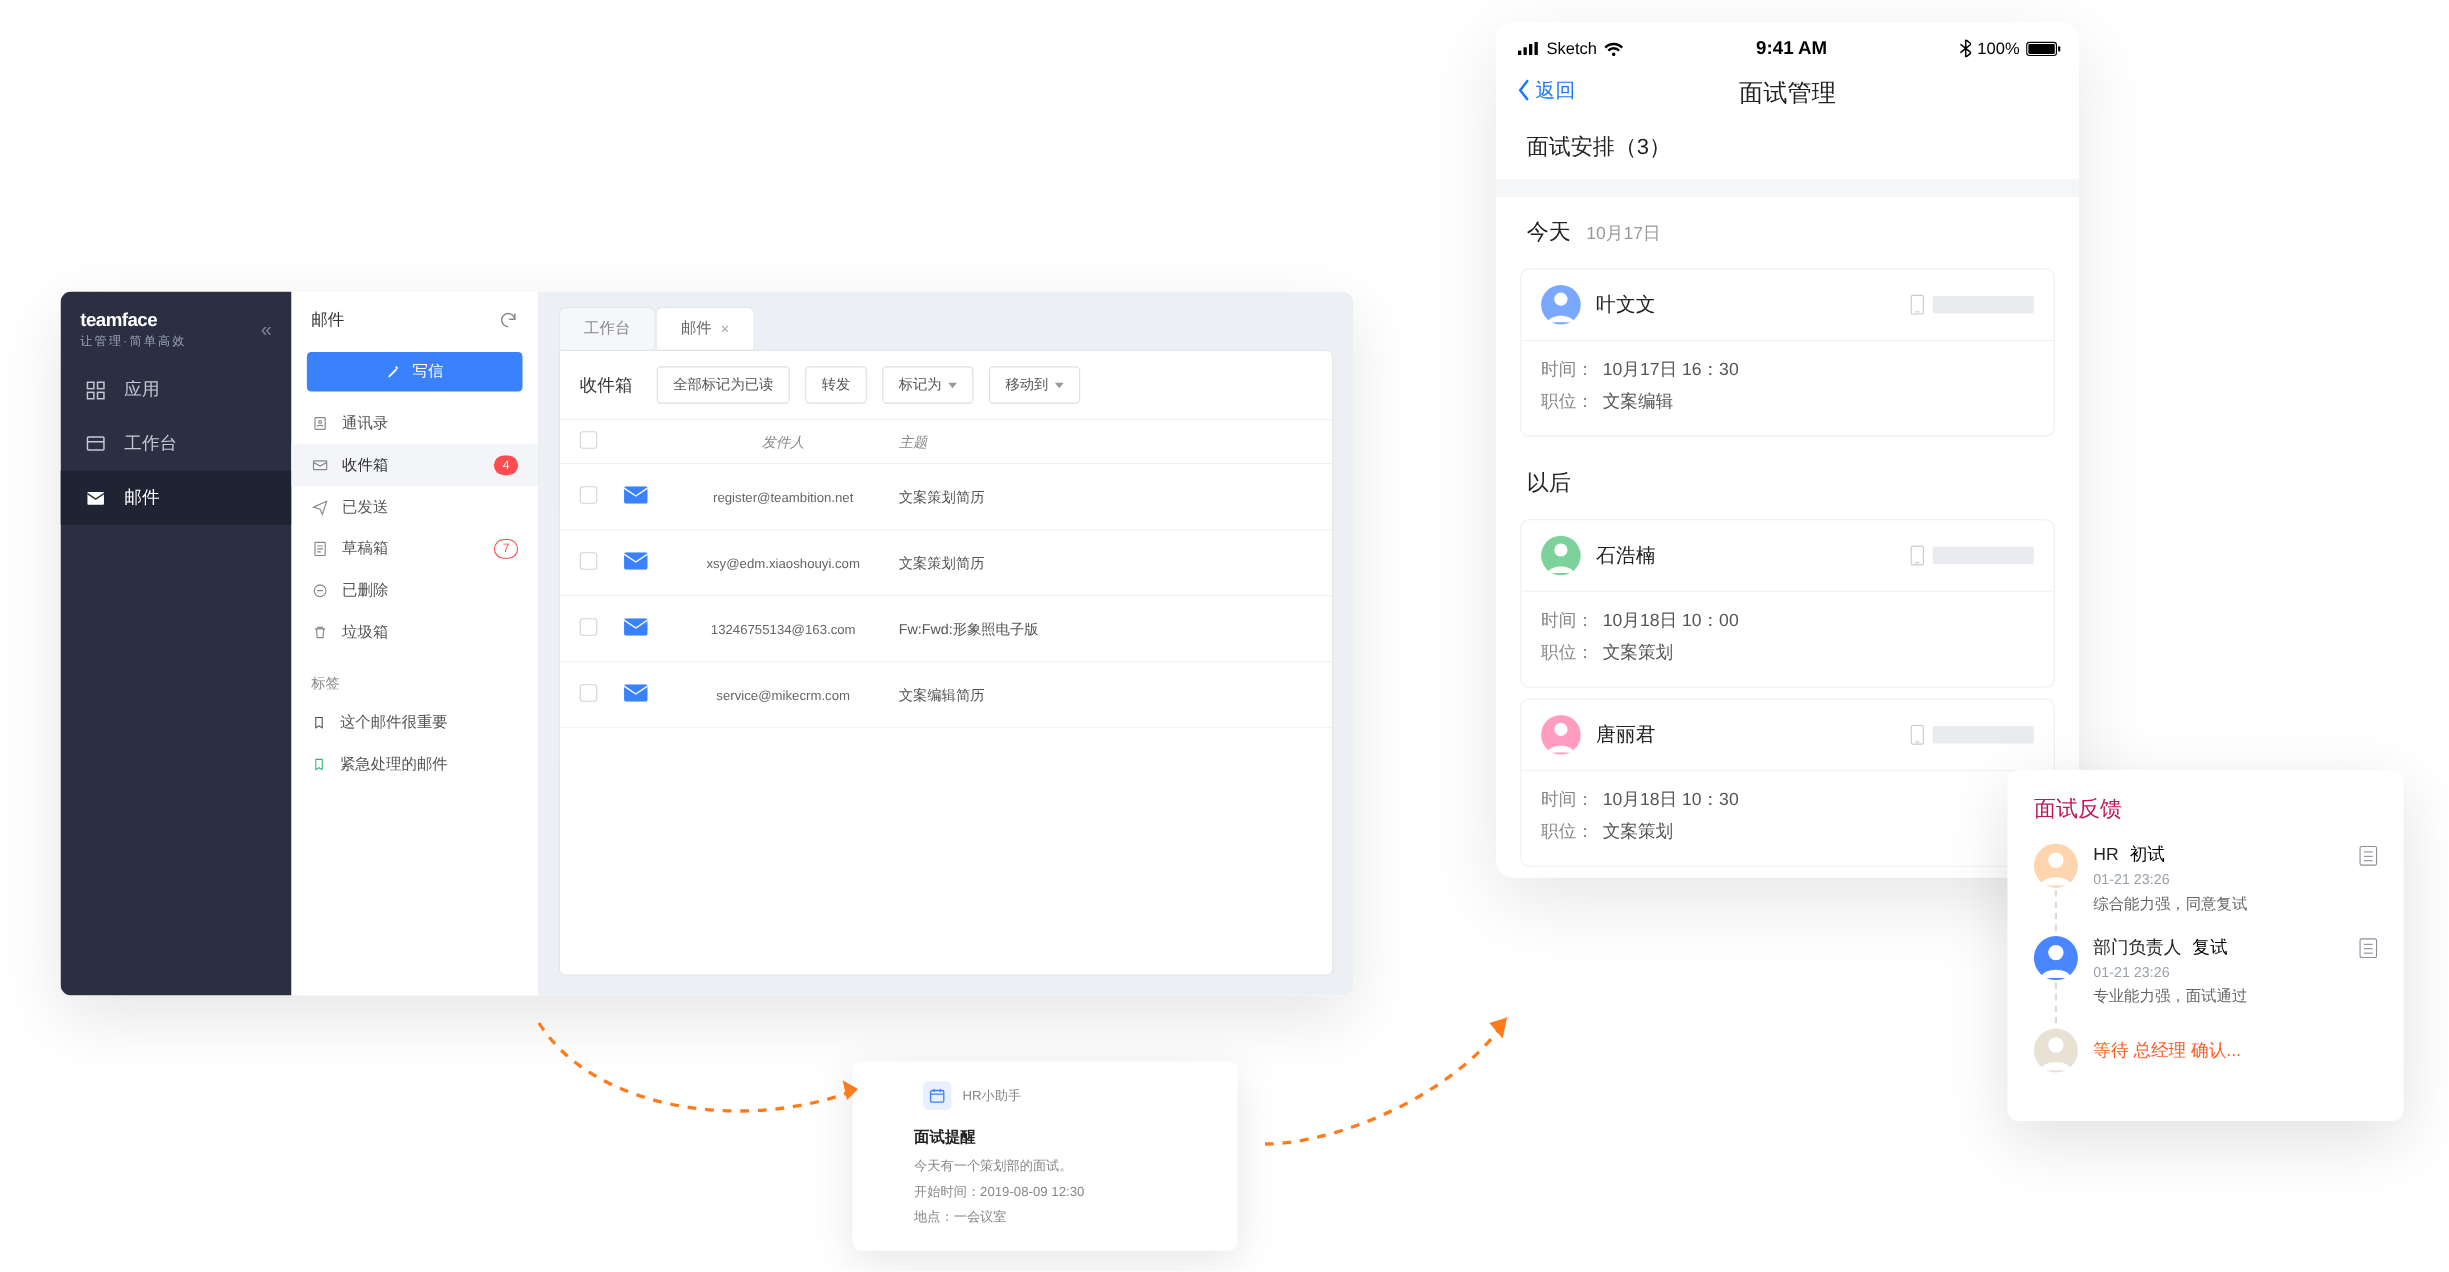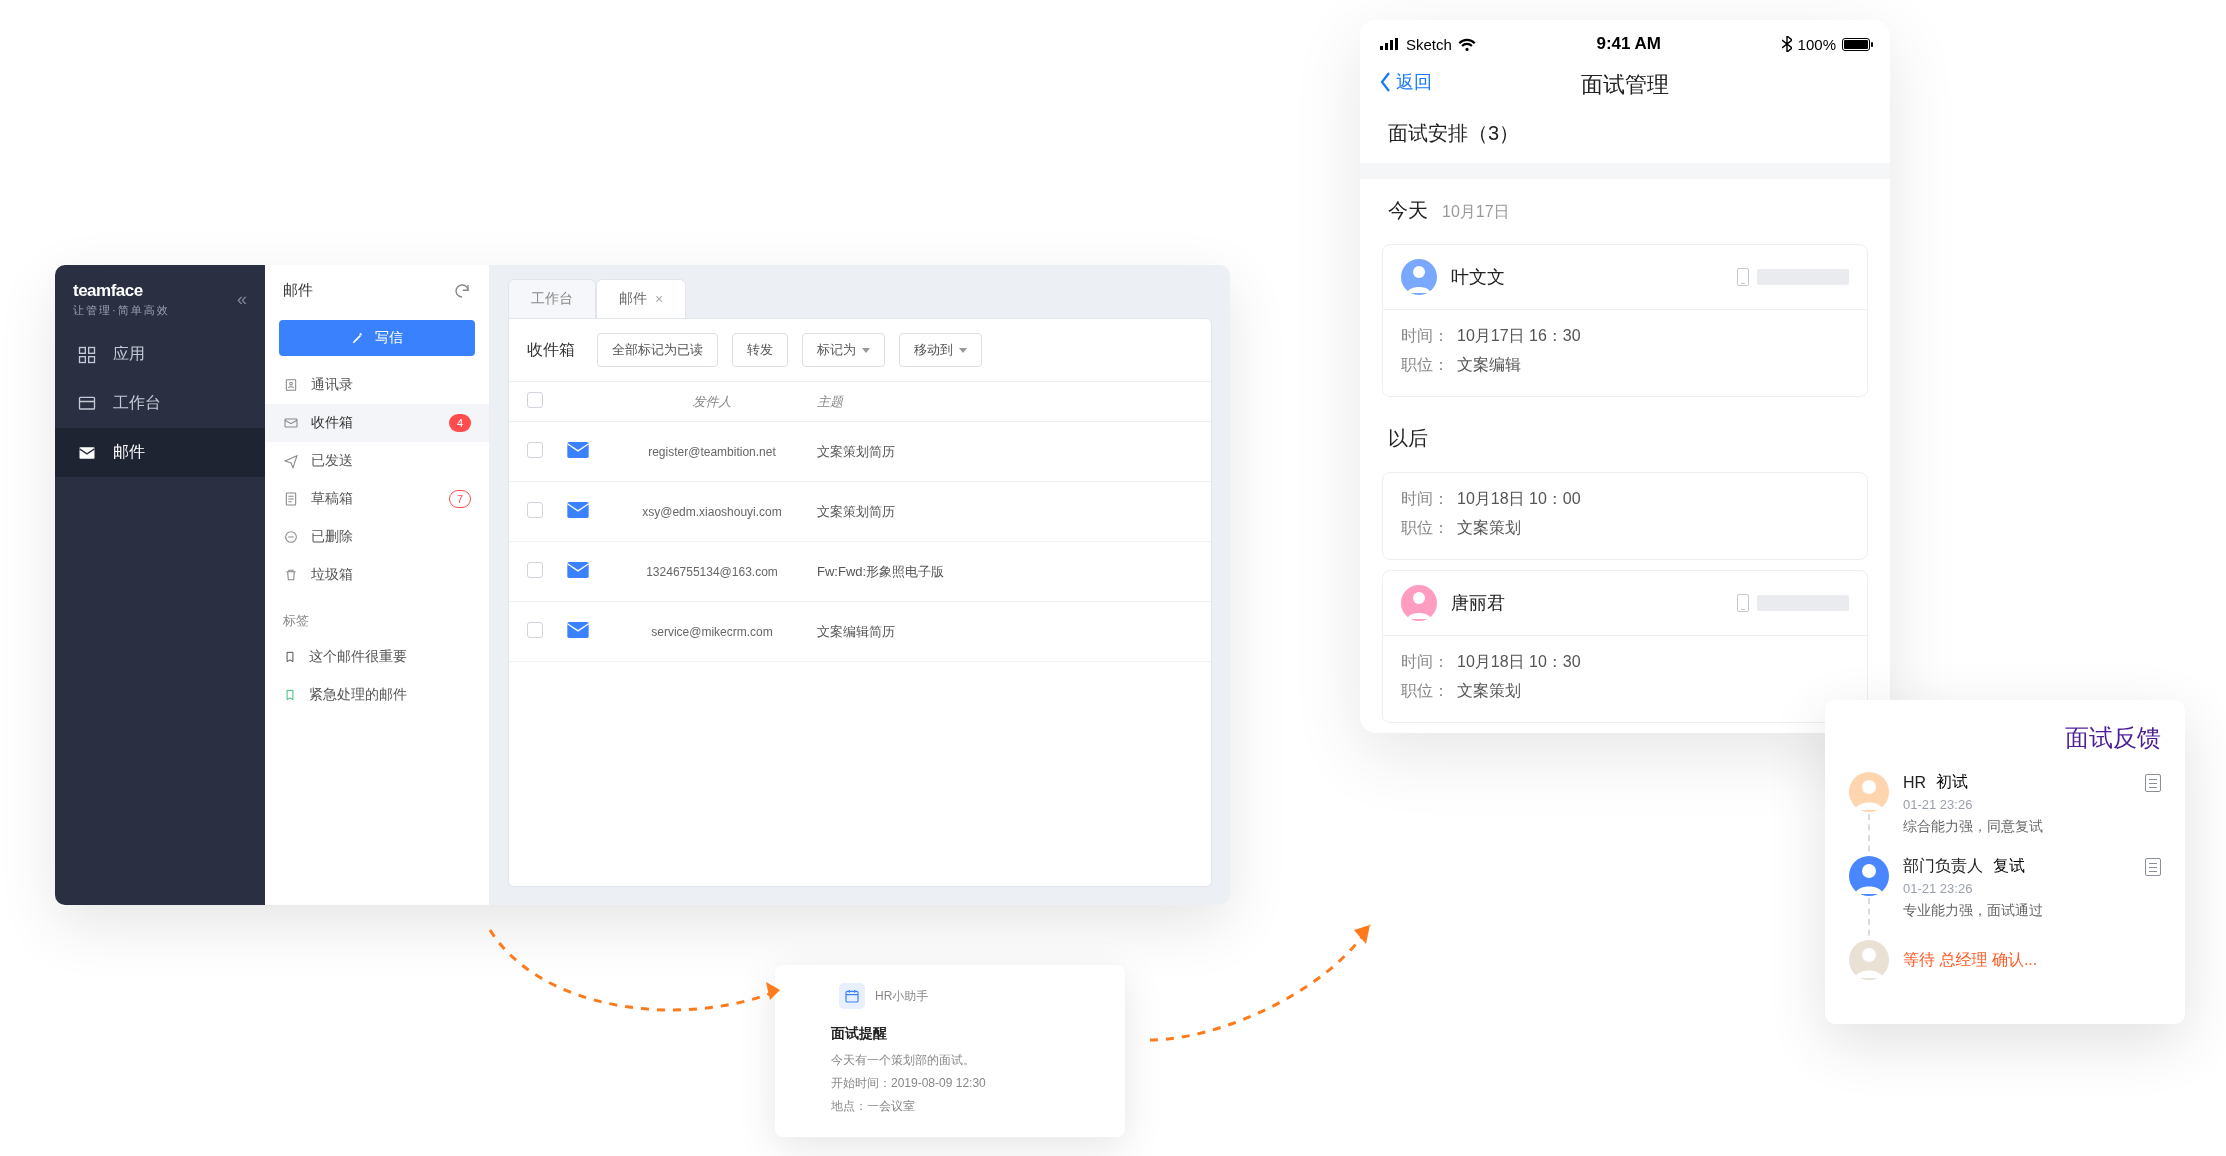--- a/index.html
+++ b/index.html
@@ -313,21 +313,21 @@
 .feedback {
   position: absolute;
   left: 1825px;
   top: 700px;
   width: 360px;
   background: #fff;
   border-radius: 10px;
   box-shadow: 0 18px 60px rgba(0,0,0,0.12);
   padding: 22px 24px 24px;
 }
-.fb-title { text-align: right; font-size: 24px; color: #4c1d95; margin-bottom: 18px; }
+.fb-title { text-align: left; font-size: 20px; color: #be185d; margin-bottom: 18px; }
 .fb-row { display: flex; gap: 14px; position: relative; padding-bottom: 20px; }
 .fb-row::before {
   content:"";
   position: absolute;
   left: 19px;
   top: 42px;
   bottom: -6px;
   width: 0;
   border-left: 2px dashed #d8dbe1;
 }
@@ -663,20 +663,33 @@
           <span class="v">文案编辑</span>
         </div>
     </div>
   </div>
 
   <div class="day-head">
     <span class="day-lbl">以后</span>
   </div>
 
   <div class="card">
+    <div class="card-top">
+      <span class="avatar" style="background:#7cd29a;">
+        <svg viewBox="0 0 36 36">
+            <circle cx="18" cy="13" r="6" fill="#fff"></circle>
+            <path d="M6 34c2-8 22-8 24 0" fill="#fff"></path>
+          </svg>
+      </span>
+      <span class="cand-name">石浩楠</span>
+      <span class="phone-chip">
+          <span class="chip-ico"></span>
+          <span class="chip-bar"></span>
+        </span>
+    </div>
     <div class="card-body">
       <div class="kv">
           <span>时间：</span>
           <span class="v">10月18日 10：00</span>
         </div>
       <div class="kv">
           <span>职位：</span>
           <span class="v">文案策划</span>
         </div>
     </div>

